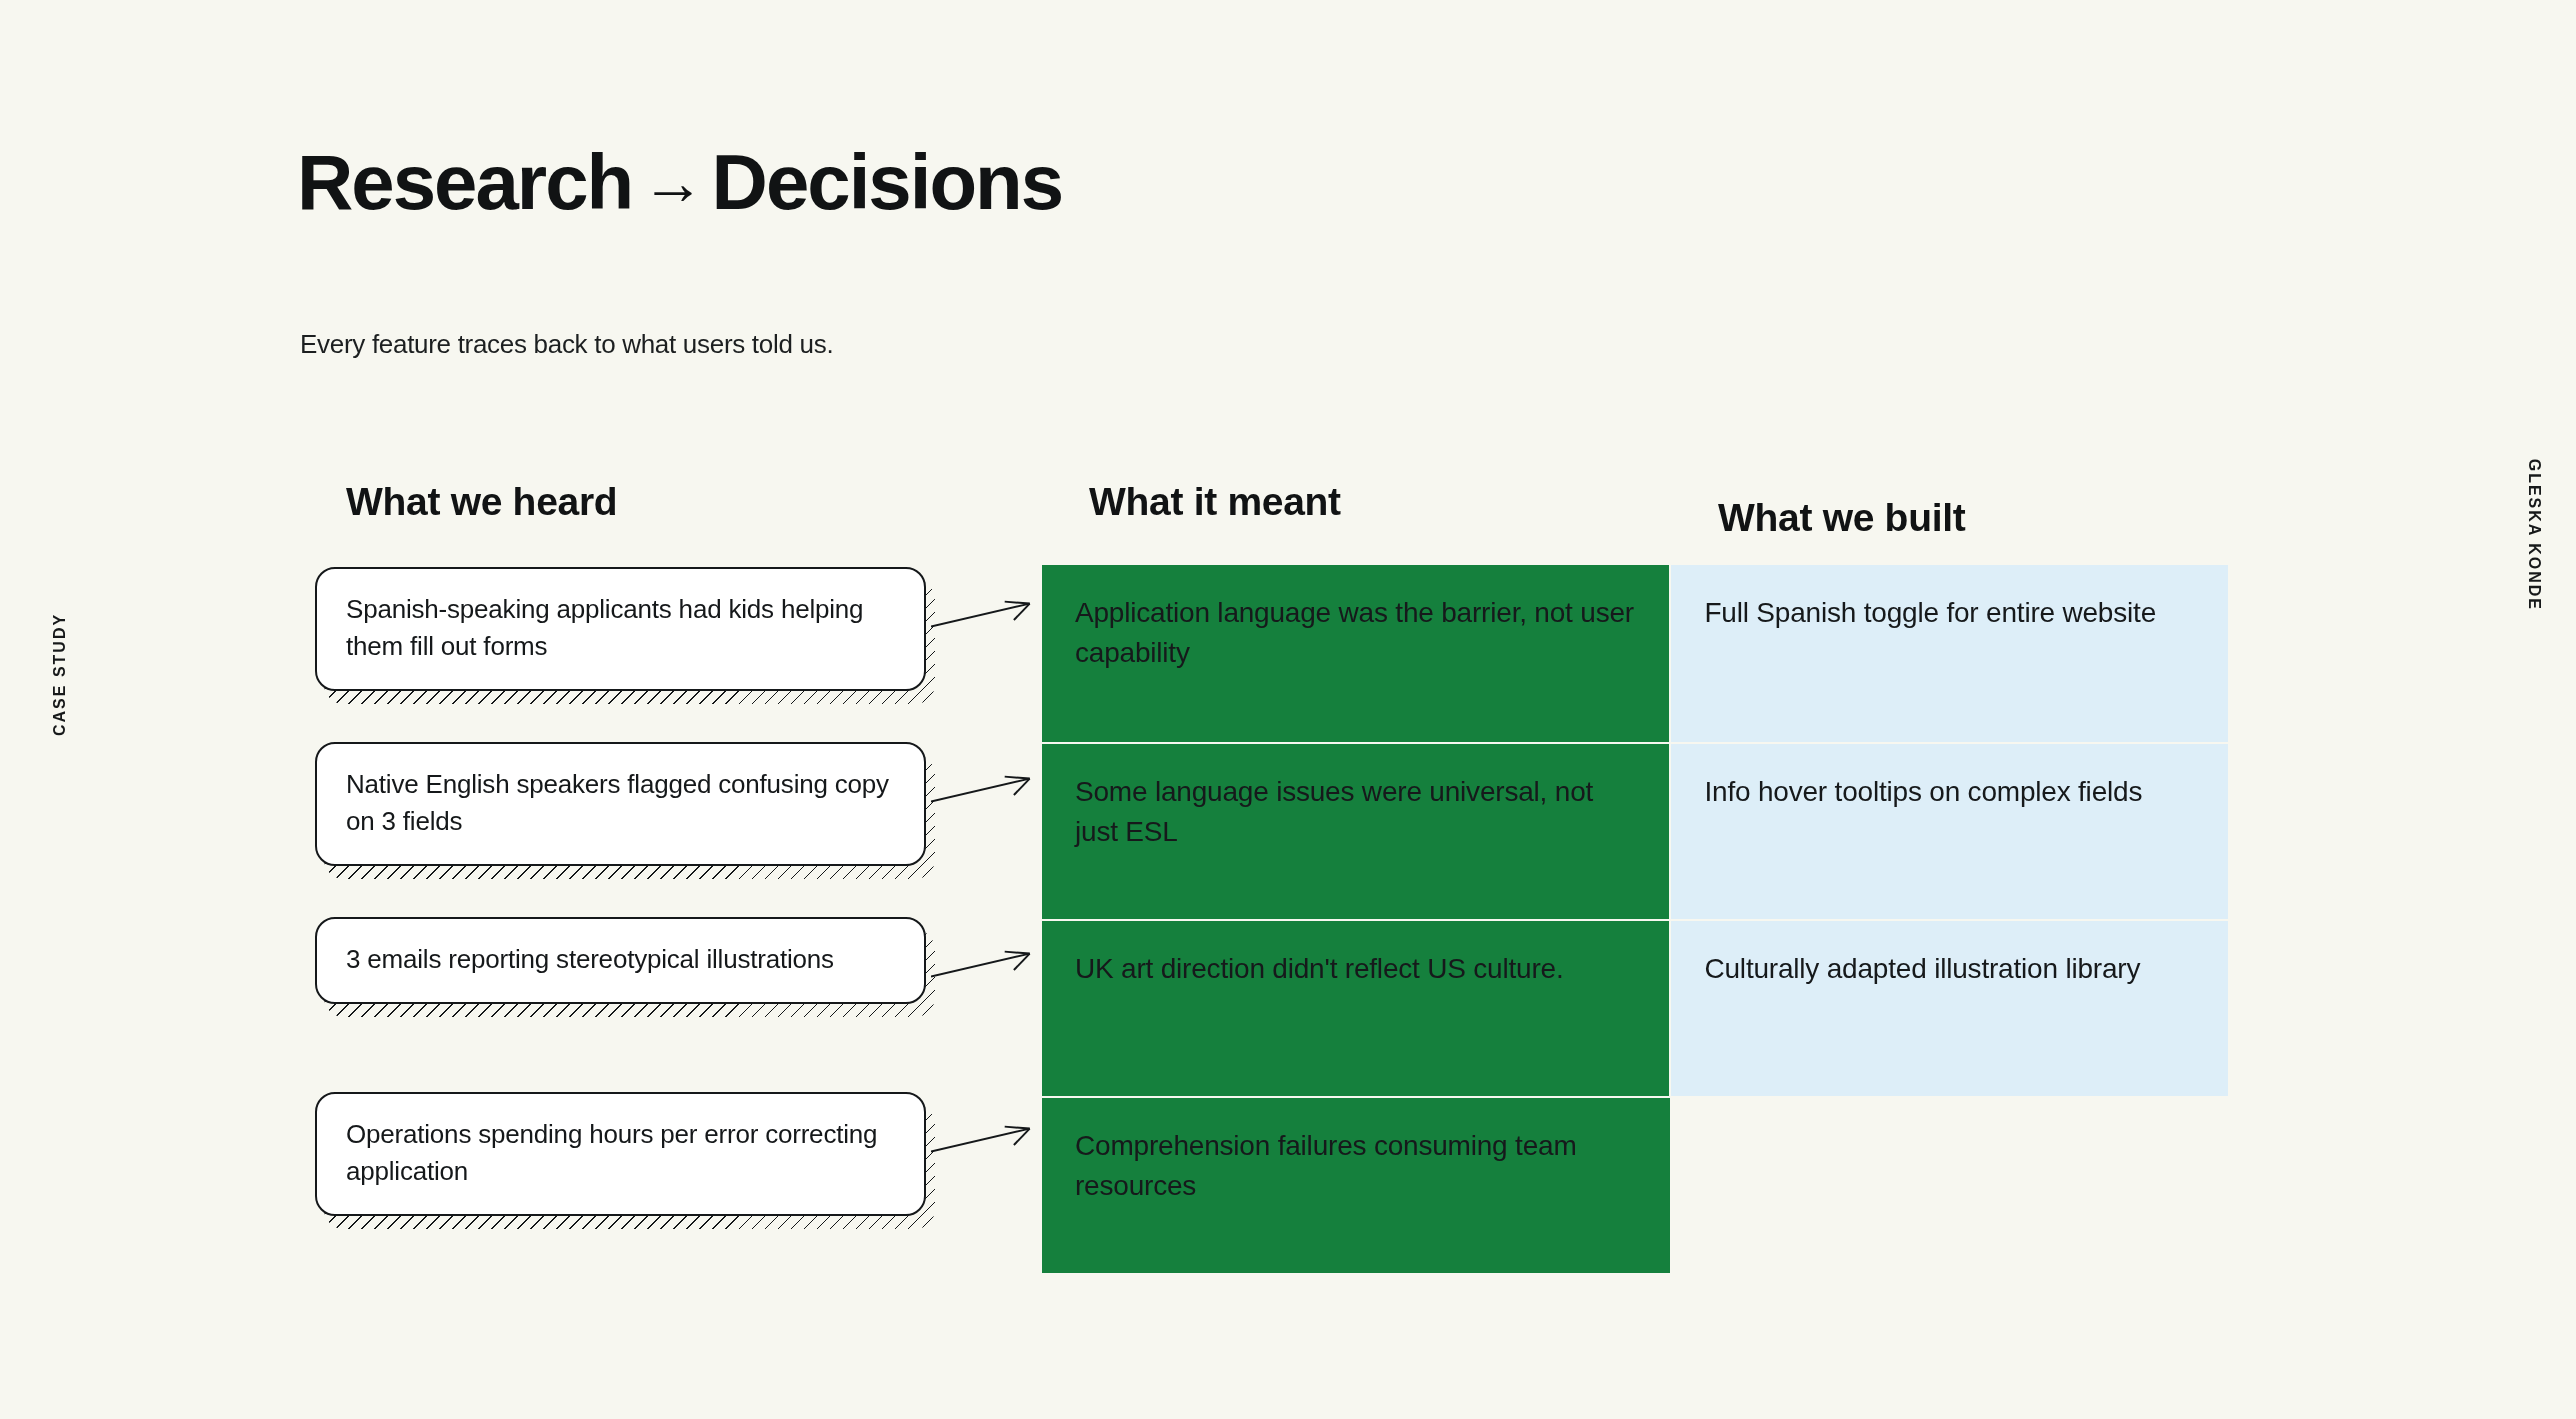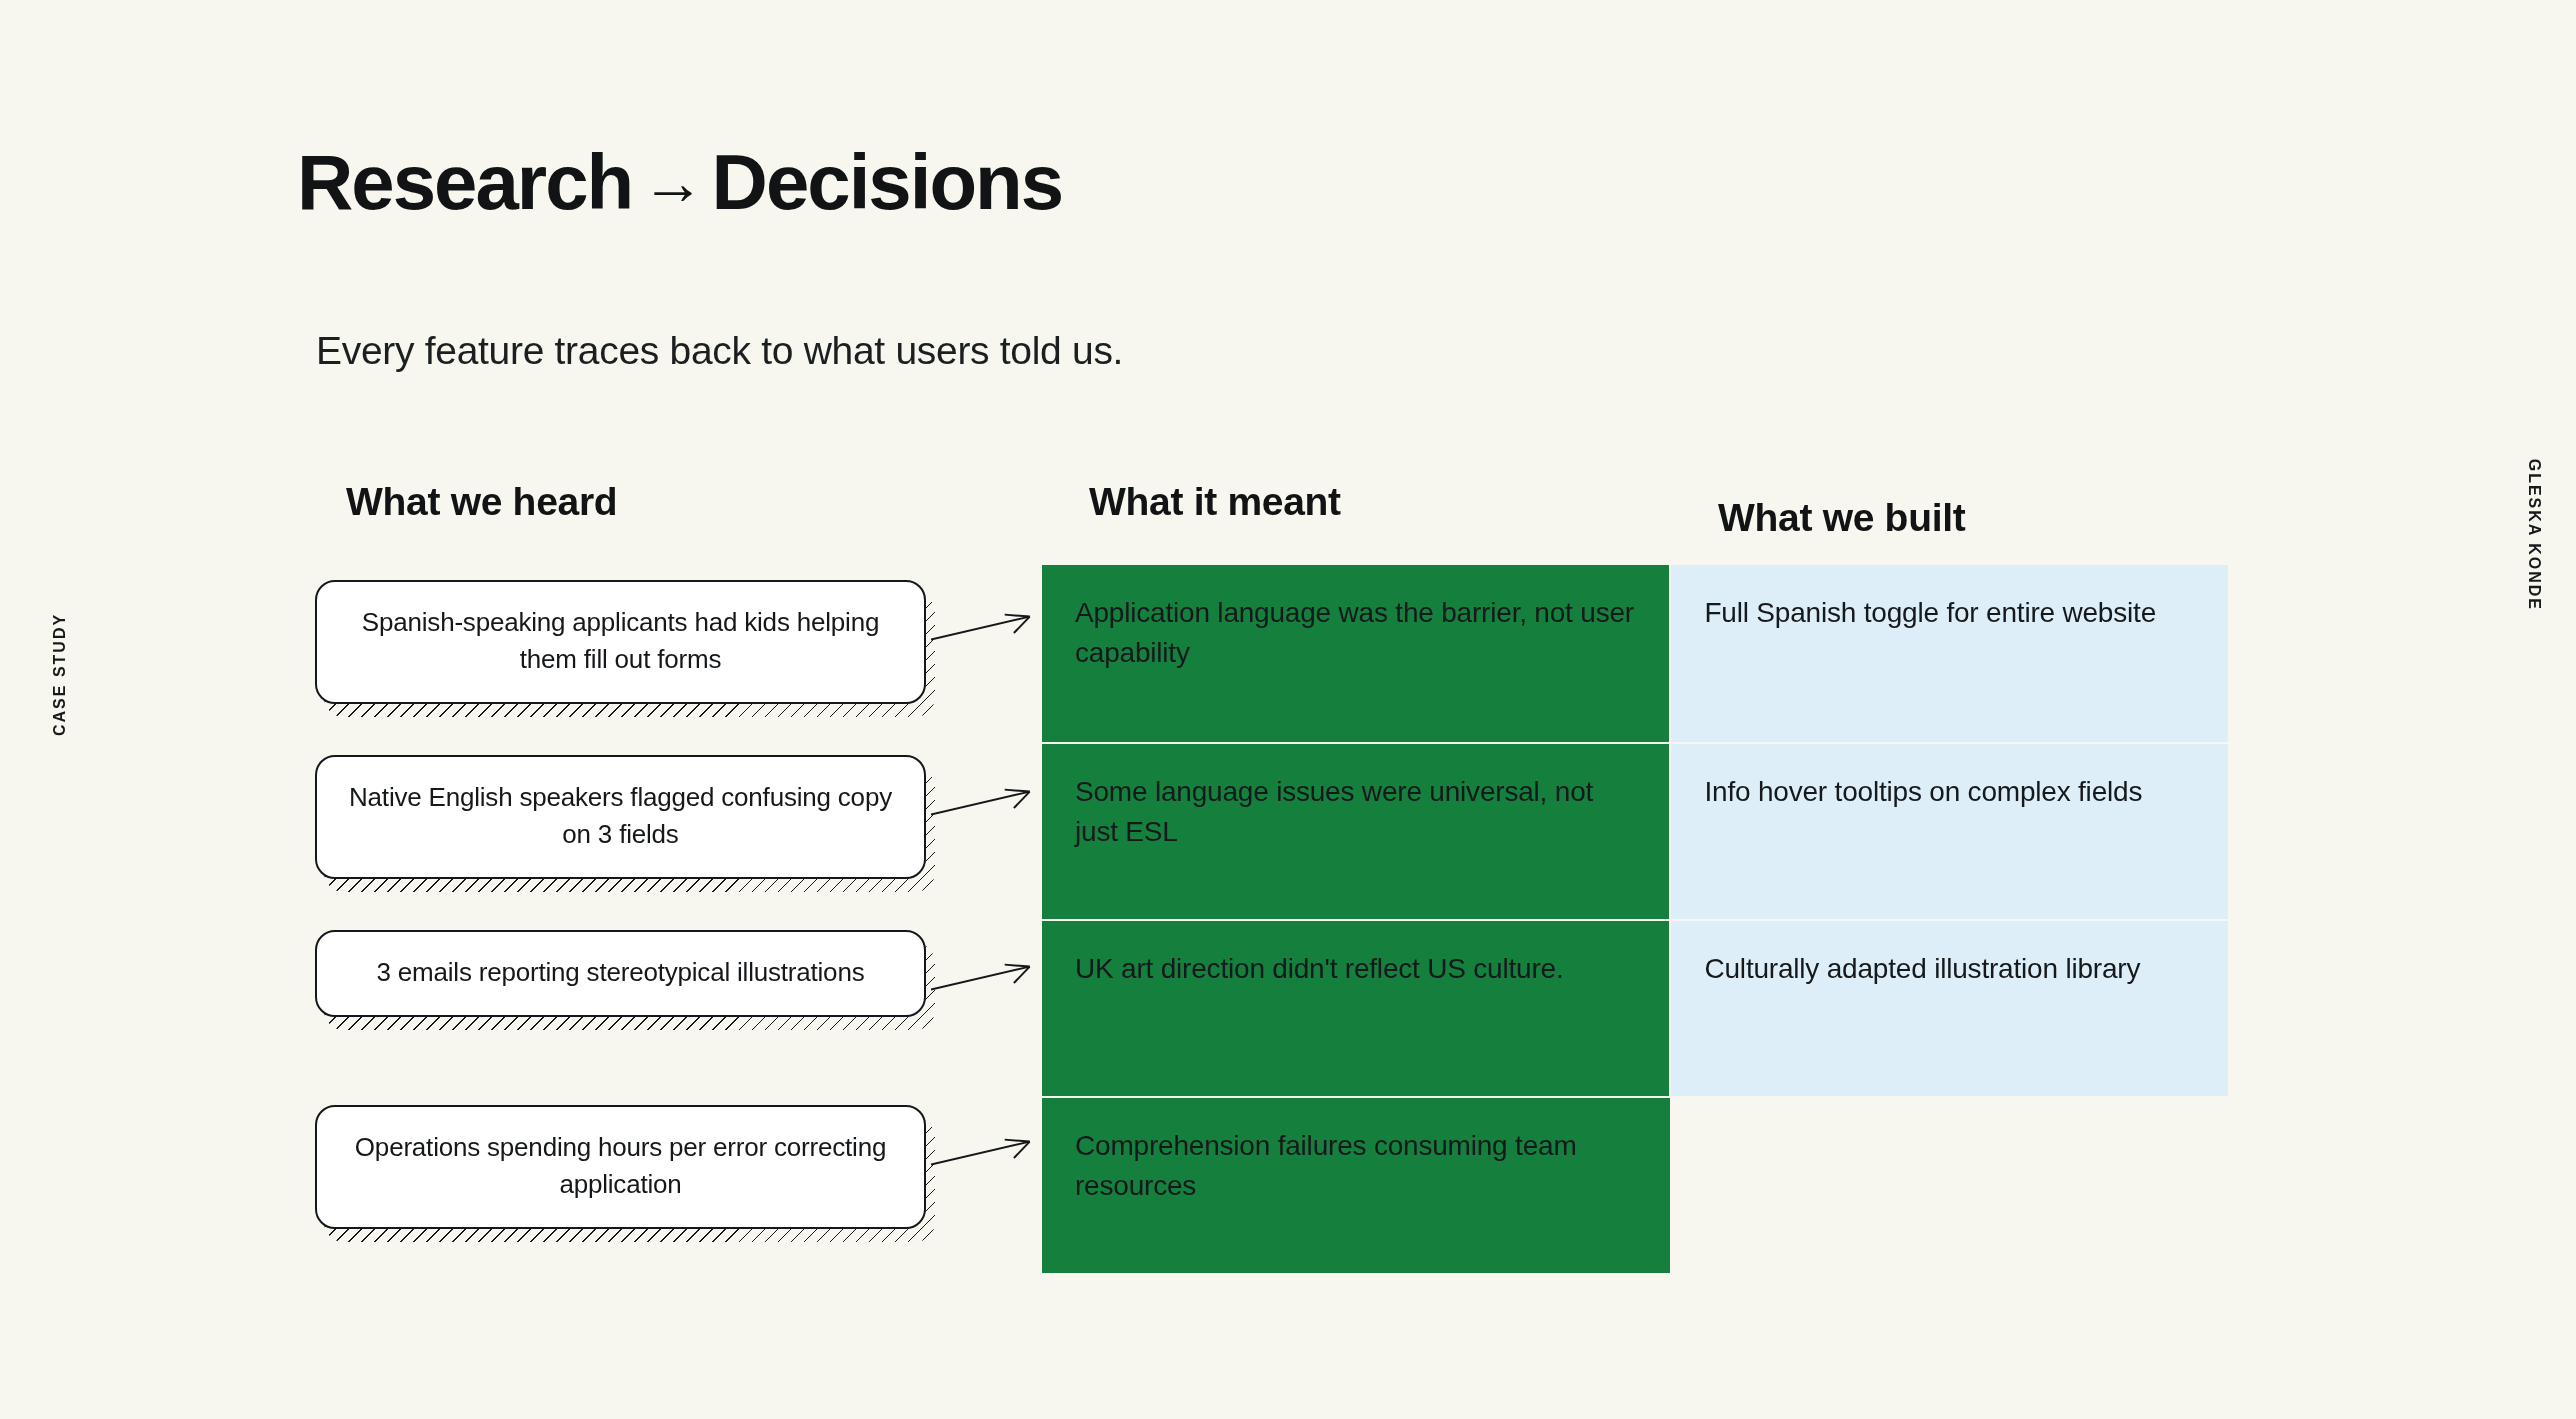--- a/index.html
+++ b/index.html
@@ -53,48 +53,46 @@
     font-weight: 400;
     font-size: 63px;
     padding: 0 9.2px;
     position: relative;
     top: -5.3px;
   }
   .subhead {
     position: absolute;
     left: 300px;
     top: 329px;
-    font-size: 39px;
+    font-size: 26px;
     font-weight: 400;
     letter-spacing: -0.3px;
     color: #1c1f20;
     white-space: nowrap;
-    margin-left: 16px;
   }
 
   
   .col-head {
     position: absolute;
     font-size: 39px;
     font-weight: 800;
     letter-spacing: -0.3px;
     color: #111314;
     white-space: nowrap;
   }
   .col-head-1 { left: 346px;  top: 480px; }
   .col-head-2 { left: 1089px; top: 480px; }
   .col-head-3 { left: 1718px; top: 496px; }
 
   
   .bubbles {
     position: absolute;
     left: 315px;
-    top: 580px;
+    top: 567px;
     width: 697px;
-    text-align: center;
   }
   .bubble-row {
     position: relative;
     height: 175px;
   }
   .bubble {
     position: absolute;
     left: 0;
     top: 0;
     width: 611px;

